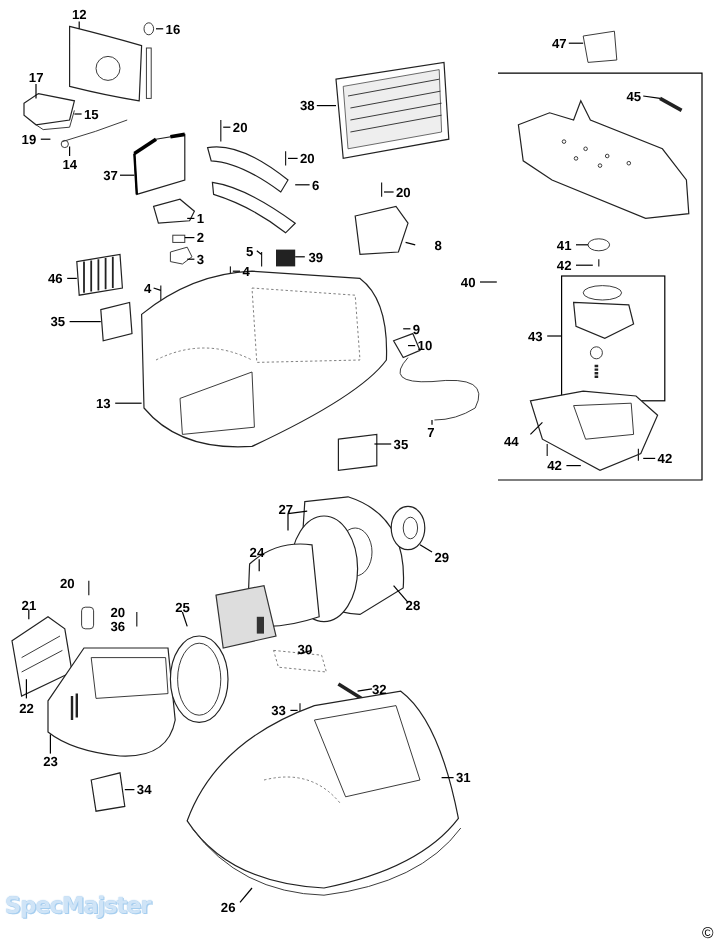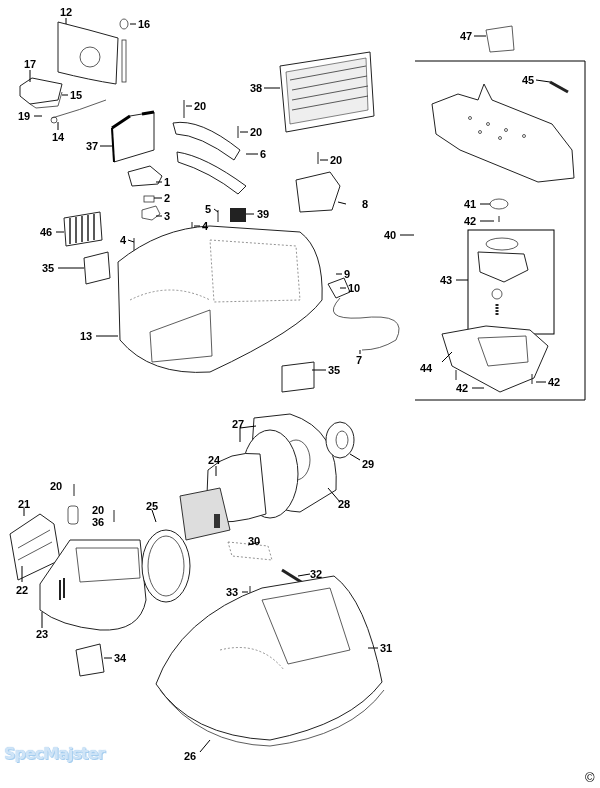--- a/index.html
+++ b/index.html
@@ -3,21 +3,21 @@
 <meta charset="utf-8">
 <style>
   html,body{margin:0;padding:0;background:#fff;}
   body{width:600px;height:788px;position:relative;overflow:hidden;font-family:"Liberation Sans",sans-serif;}
   svg{position:absolute;left:0;top:0;}
   .lbl{font-family:"Liberation Sans",sans-serif;font-weight:bold;font-size:11px;fill:#000;}
   .part{fill:#fff;stroke:#222;stroke-width:1;}
   .thin{fill:none;stroke:#333;stroke-width:0.8;}
   .dot{fill:none;stroke:#666;stroke-width:0.7;stroke-dasharray:2 2;}
   .lead{stroke:#000;stroke-width:1;fill:none;}
-  .wm{position:absolute;left:4px;top:744px;font-family:"DejaVu Sans",sans-serif;font-size:16px;font-weight:bold;color:#cfe4f7;text-shadow:0 0 1px #8fbfe8, 1px 1px 0 #a9d0f0;letter-spacing:-1px;}
+  .wm{position:absolute;left:4px;top:744px;font-family:"DejaVu Sans",sans-serif;font-size:19px;font-weight:bold;color:#cfe4f7;text-shadow:0 0 1px #8fbfe8, 1px 1px 0 #a9d0f0;letter-spacing:-1px;}
   .copy{position:absolute;left:585px;top:770px;font-size:13px;color:#000;}
 </style>
 </head>
 <body>
 
 <svg width="600" height="788" viewBox="0 0 600 788">
 
   <path d="M415 61 L585 61 L585 400 L415 400" class="lead"></path>
   <rect x="468" y="230" width="86" height="104" fill="none" stroke="#000" stroke-width="1"></rect>
 

